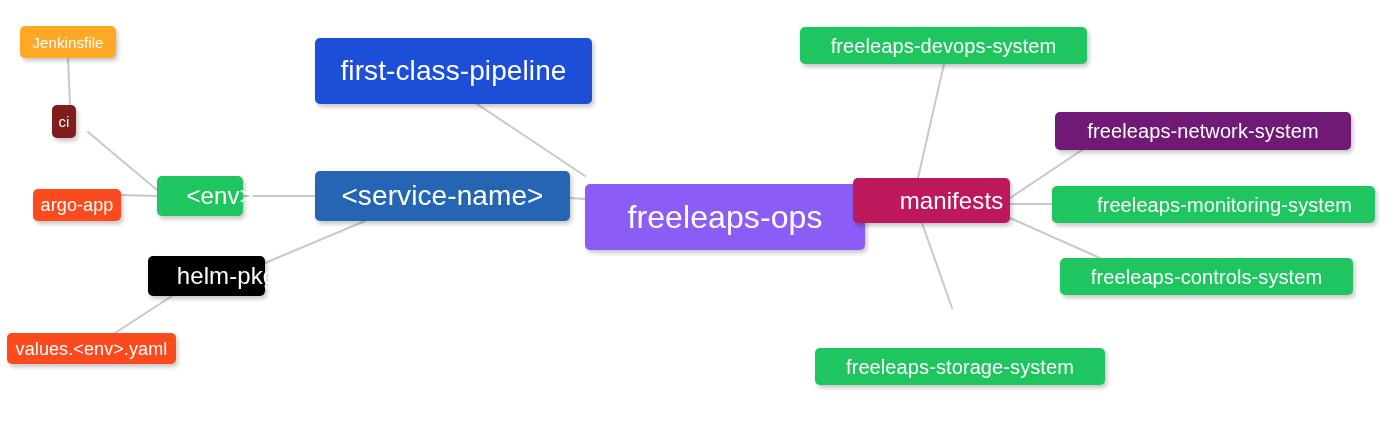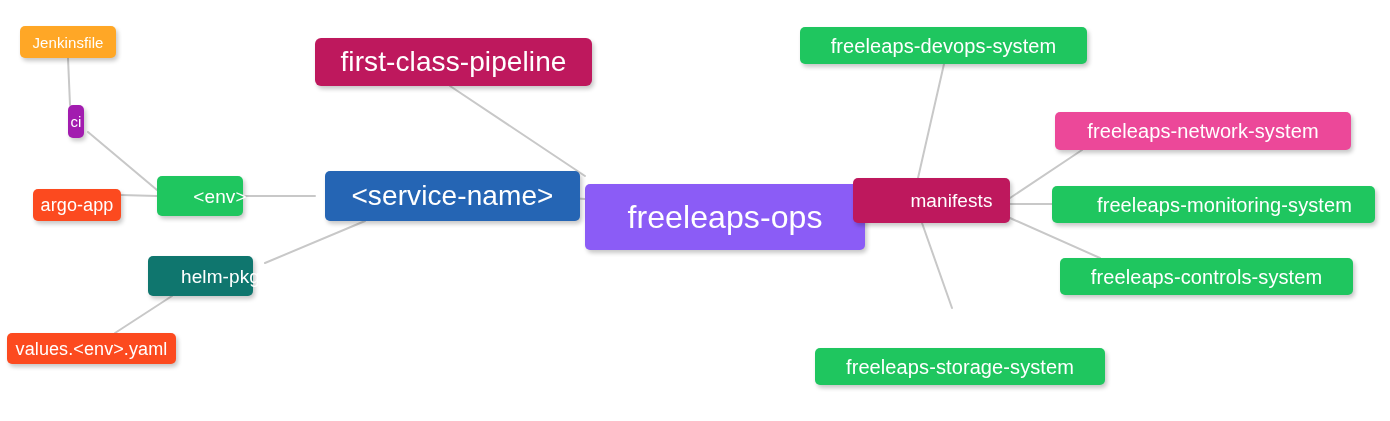--- a/index.html
+++ b/index.html
@@ -38,21 +38,21 @@
     letter-spacing: 0.1px;
     line-height: 1;
   }
   .node-label {
     display: block;
     padding: 0 2px;
   }
   
   .t-root  { font-size: 32px; }
   .t-big   { font-size: 28px; }
-  .t-mid   { font-size: 19px; padding-left: 40px; }
+  .t-mid   { font-size: 24px; padding-left: 40px; }
   .t-sys   { font-size: 20px; }
   .t-small { font-size: 18px; }
   .t-tiny  { font-size: 15px; }
 </style>
 </head>
 <body>
 
 <div id="canvas">
   <svg id="edges" width="1390" height="421" viewBox="0 0 1390 421" xmlns="http://www.w3.org/2000/svg">
       <line x1="68" y1="58" x2="70" y2="105" stroke="#c8c8c8" stroke-width="2" stroke-linecap="round"></line>
@@ -67,54 +67,54 @@
       <line x1="918" y1="178" x2="944" y2="64" stroke="#c8c8c8" stroke-width="2" stroke-linecap="round"></line>
       <line x1="1010" y1="198" x2="1082" y2="150" stroke="#c8c8c8" stroke-width="2" stroke-linecap="round"></line>
       <line x1="1010" y1="204" x2="1052" y2="204" stroke="#c8c8c8" stroke-width="2" stroke-linecap="round"></line>
       <line x1="1010" y1="218" x2="1100" y2="258" stroke="#c8c8c8" stroke-width="2" stroke-linecap="round"></line>
       <line x1="922" y1="223" x2="952" y2="308" stroke="#c8c8c8" stroke-width="2" stroke-linecap="round"></line>
     </svg>
   <div id="node-layer">
       <div class="node t-root" style="left: 585px; top: 170px; width: 280px; height: 66px; background: #8b5cf6; margin-top: 14px;">
         <span class="node-label">freeleaps-ops</span>
       </div>
-      <div class="node t-big" style="left: 315px; top: 38px; width: 277px; height: 48px; background: #be185d; border-radius: 6px;">
+      <div class="node t-big" style="left: 315px; top: 38px; width: 277px; height: 66px; background: #1d4ed8;">
         <span class="node-label">first-class-pipeline</span>
       </div>
-      <div class="node t-big" style="left: 325px; top: 171px; width: 255px; height: 50px; background: rgb(37, 101, 180);">
+      <div class="node t-big" style="left: 315px; top: 171px; width: 255px; height: 50px; background: rgb(37, 101, 180);">
         <span class="node-label">&lt;service-name&gt;</span>
       </div>
       <div class="node t-mid" style="left: 853px; top: 178px; width: 157px; height: 45px; background: #be185d;">
         <span class="node-label">manifests</span>
       </div>
       <div class="node t-mid" style="left: 157px; top: 176px; width: 86px; height: 40px; background: rgb(31, 198, 95);">
         <span class="node-label">&lt;env&gt;</span>
       </div>
-      <div class="node t-mid" style="left: 148px; top: 256px; width: 105px; height: 40px; background: #0f766e;">
+      <div class="node t-mid" style="left: 148px; top: 256px; width: 117px; height: 40px; background: #000000;">
         <span class="node-label">helm-pkg</span>
       </div>
       <div class="node t-sys" style="left: 800px; top: 27px; width: 287px; height: 37px; background: rgb(31, 198, 95);">
         <span class="node-label">freeleaps-devops-system</span>
       </div>
-      <div class="node t-sys" style="left: 1055px; top: 112px; width: 296px; height: 38px; background: #ec4899;">
+      <div class="node t-sys" style="left: 1055px; top: 112px; width: 296px; height: 38px; background: #701a75;">
         <span class="node-label">freeleaps-network-system</span>
       </div>
       <div class="node t-sys" style="left: 1052px; top: 186px; width: 323px; height: 37px; background: rgb(31, 198, 95); padding-left: 22px;">
         <span class="node-label">freeleaps-monitoring-system</span>
       </div>
       <div class="node t-sys" style="left: 1060px; top: 258px; width: 293px; height: 37px; background: rgb(31, 198, 95);">
         <span class="node-label">freeleaps-controls-system</span>
       </div>
       <div class="node t-sys" style="left: 815px; top: 308px; width: 290px; height: 37px; background: rgb(31, 198, 95); margin-top: 40px;">
         <span class="node-label">freeleaps-storage-system</span>
       </div>
       <div class="node t-tiny" style="left: 20px; top: 26px; width: 96px; height: 32px; background: rgb(255, 167, 38);">
         <span class="node-label">Jenkinsfile</span>
       </div>
-      <div class="node t-tiny" style="left: 52px; top: 105px; width: 16px; height: 33px; background: #a21caf; margin-left: 16px;">
+      <div class="node t-tiny" style="left: 52px; top: 105px; width: 24px; height: 33px; background: #7f1d1d;">
         <span class="node-label">ci</span>
       </div>
       <div class="node t-small" style="left: 33px; top: 179px; width: 88px; height: 32px; background: rgb(252, 74, 31); margin-top: 10px;">
         <span class="node-label">argo-app</span>
       </div>
       <div class="node t-small" style="left: 7px; top: 333px; width: 169px; height: 31px; background: rgb(252, 74, 31);">
         <span class="node-label">values.&lt;env&gt;.yaml</span>
       </div>
     </div>
 </div>

